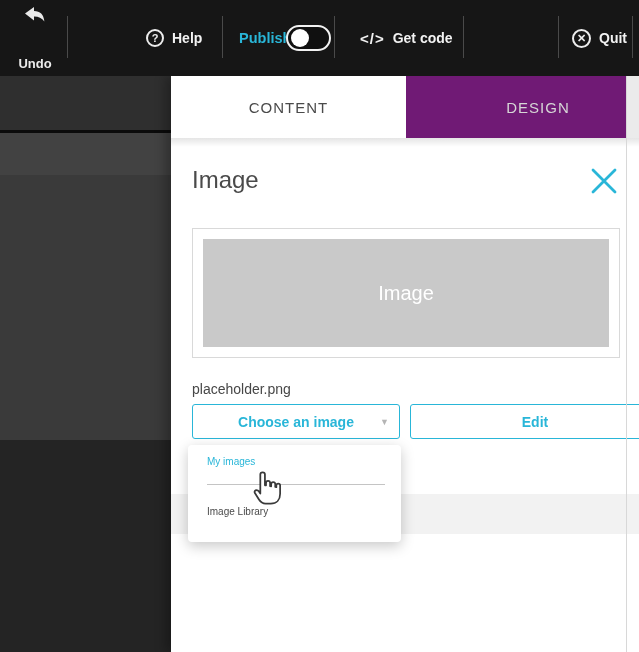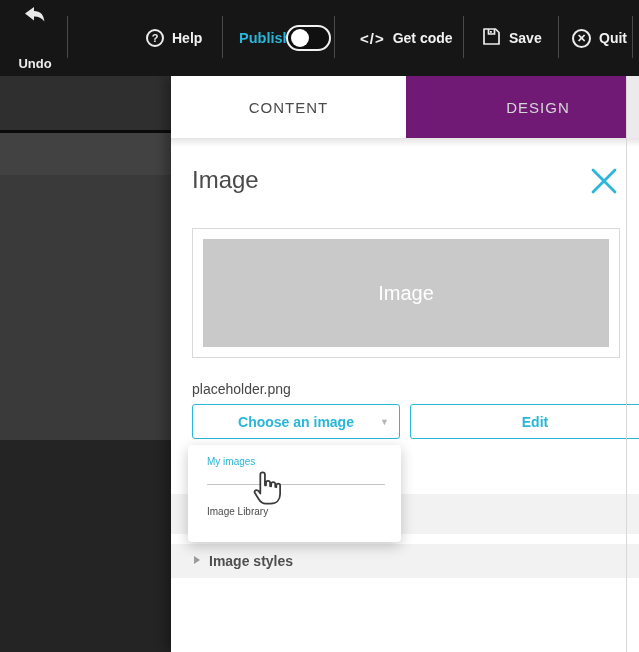--- a/index.html
+++ b/index.html
@@ -174,30 +174,20 @@
 
     <div class="tb-divider" style="left:334px;"></div>
 
     <div class="tb-inline" style="left:360px;">
       <span class="code-glyph">&lt;/&gt;</span>
       <span class="tb-label">Get code</span>
     </div>
 
     <div class="tb-divider" style="left:463px;"></div>
 
-    <div class="tb-inline" style="left:482px;">
-      <span>
-        <svg width="19" height="19" viewBox="0 0 19 19" fill="none" stroke="#ededed" stroke-width="1.7">
-          <path d="M2 2 h11.5 L17 5.5 V17 H2 z" stroke-linejoin="round"></path>
-          <path d="M6.5 2 v5 h6 v-5"></path>
-          <rect x="8" y="4" width="1.8" height="1.8" fill="#ededed" stroke="none"></rect>
-        </svg>
-      </span>
-      <span class="tb-label">Save</span>
-    </div>
 
     <div class="tb-divider" style="left:558px;"></div>
 
     <div class="tb-inline" style="left:572px;">
       <span class="quit-circle">✕</span>
       <span class="tb-label">Quit</span>
     </div>
 
     <div class="tb-divider" style="left:632px;"></div>
   </div>
@@ -230,28 +220,20 @@
       <span>Choose an image</span>
       <span class="caret">▼</span>
     </div>
 
     <div class="btn btn-edit">
       <span>Edit</span>
     </div>
 
     <div class="section-bar bar-hidden"></div>
 
-    <div class="section-bar bar-styles">
-      <span class="tri">
-        <svg width="8" height="10" viewBox="0 0 8 10">
-            <path d="M1 1 L7 5 L1 9 z" fill="#9b9b9b"></path>
-          </svg>
-      </span>
-      <span class="lbl">Image styles</span>
-    </div>
 
     <div class="dropdown">
       <div class="dd-item dd-item-1">My images</div>
       <div class="dd-divider"></div>
       <div class="dd-item dd-item-2">Image Library</div>
 
       <div class="hand-cursor">
         <svg width="34" height="38" viewBox="0 0 24 28">
           <path d="M9.5 27 c-2.4 0 -3.7 -1.1 -4.9 -3 l-3 -4.9 c-.6 -1 .1 -2.1 1.2 -2.1 .7 0 1.3 .3 1.7 .9 l1.1 1.6 V5.6 c0 -1 .8 -1.7 1.7 -1.7 1 0 1.7 .8 1.7 1.7 v7.9 l.8 .1 v-1.8 c0 -.9 .7 -1.5 1.5 -1.5 .9 0 1.5 .7 1.5 1.5 v2.3 l.8 .1 v-1.6 c0 -.8 .7 -1.5 1.5 -1.5 .8 0 1.5 .7 1.5 1.5 v2.1 l.8 .2 v-1.2 c0 -.8 .6 -1.4 1.4 -1.4 .8 0 1.4 .6 1.4 1.4 v6 c0 4.4 -2.6 7.3 -6.9 7.3 z" fill="#ffffff" stroke="#3a3a3a" stroke-width="1.3" stroke-linejoin="round"></path>
         </svg>

